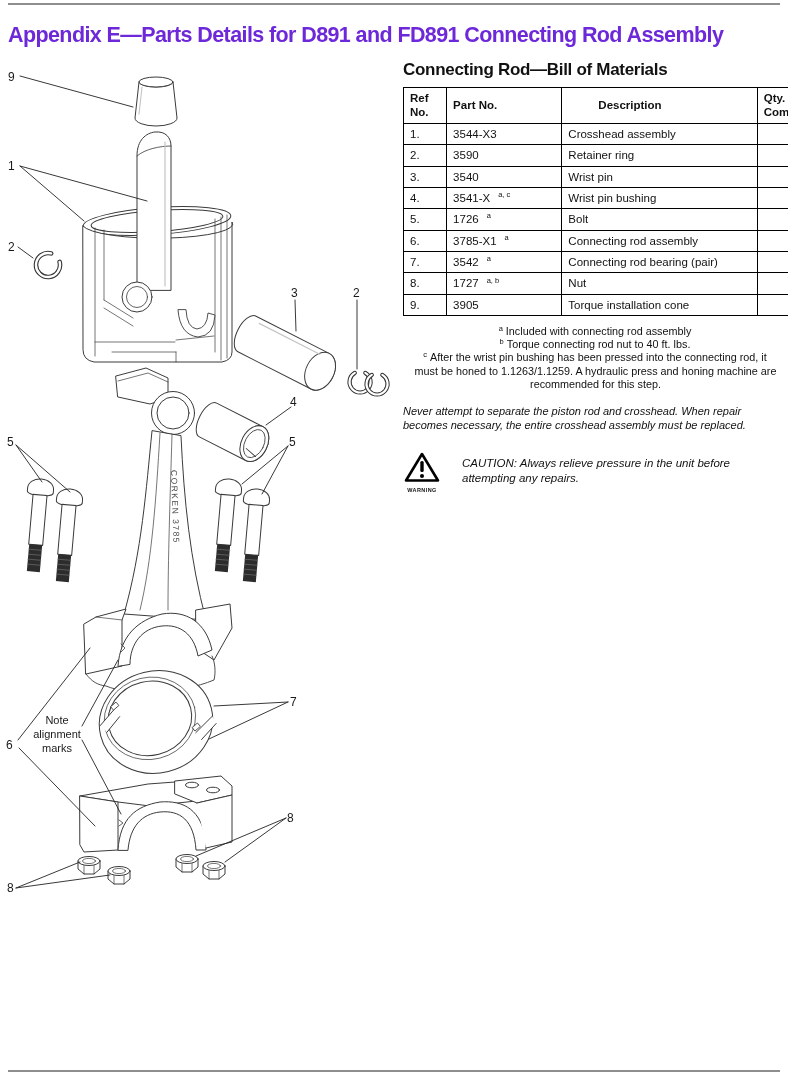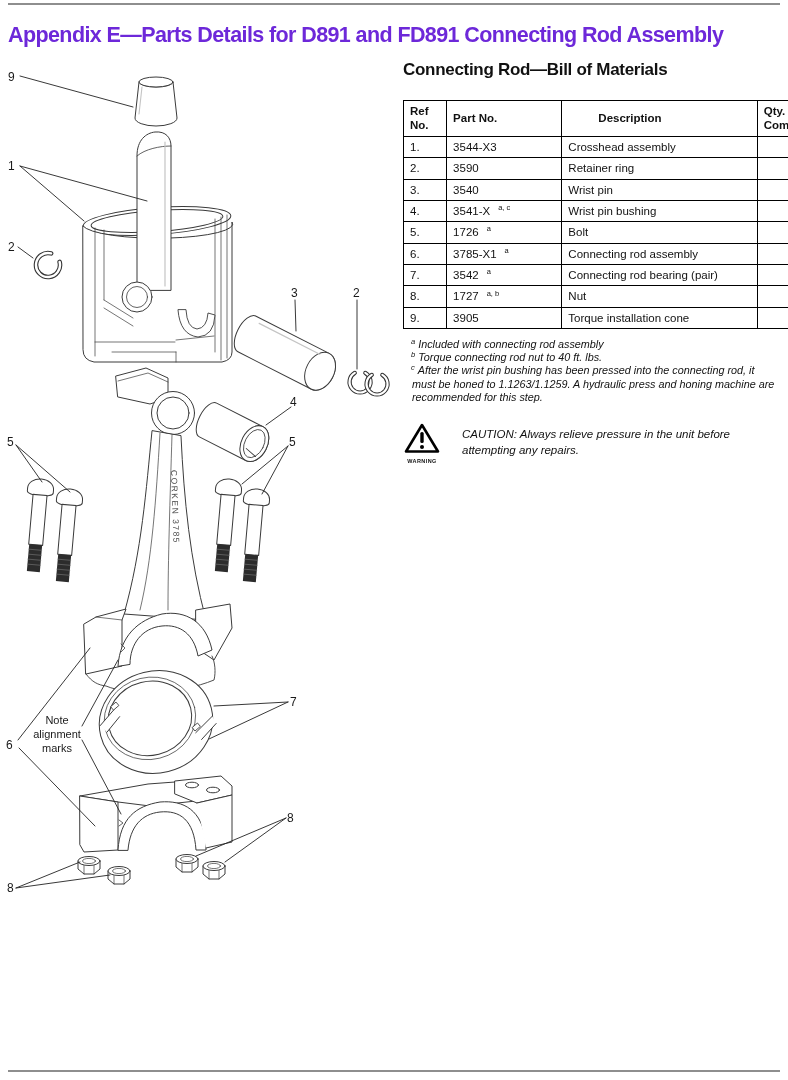--- a/index.html
+++ b/index.html
@@ -3,31 +3,31 @@
 <meta charset="utf-8">
 <style>
   html,body{margin:0;padding:0;background:#fff;}
   body{width:788px;height:1080px;position:relative;font-family:"Liberation Sans",sans-serif;color:#111;overflow:hidden;}
   .rule{position:absolute;left:8px;width:772px;height:2px;background:#8e8e8e;}
   .rule.top{top:3px;}
   .rule.bottom{top:1070px;}
   .page-title{position:absolute;left:8px;top:9px;width:778px;font-size:21.5px;font-weight:bold;letter-spacing:-0.6px;white-space:nowrap;color:#6d28d9;}
   
   .bom{position:absolute;left:403px;top:60px;width:376px;}
-  .bom h2{margin:0 0 20px 0;font-size:17px;font-weight:bold;letter-spacing:-0.3px;}
+  .bom h2{margin:0 0 7px 0;font-size:17px;font-weight:bold;letter-spacing:-0.3px;}
   table.bom-table{border-collapse:collapse;width:440px;font-size:11.5px;border:1.5px solid #000;}
   table.bom-table th,table.bom-table td{border:1px solid #000;padding:3px 6px;vertical-align:middle;text-align:left;line-height:1.25;}
   table.bom-table th{font-weight:bold;}
   table.bom-table .col-ref{width:30px;}
   table.bom-table .col-part{width:102px;}
   table.bom-table .col-desc{width:152px;padding-left:36px;}
   table.bom-table .col-qty{width:72px;text-align:left;}
   table.bom-table td.qty{text-align:center;}
   sup{font-size:7.5px;line-height:0;padding-left:8px;}
-  .footnotes{margin-top:9px;font-style:italic;font-size:10.8px;line-height:1.22;}
+  .footnotes{margin-top:9px;font-size:10.8px;line-height:1.22;text-align:center;}
   .footnote{padding-left:9px;text-indent:-9px;}
   .crosshead-note{margin-top:13px;font-style:italic;font-size:11px;line-height:1.3;width:362px;}
   .caution-row{margin-top:19px;display:flex;align-items:flex-start;gap:21px;width:360px;}
   .warn-wrap{flex:0 0 auto;text-align:center;width:38px;}
   .warn-wrap .warn-label{font-size:5.5px;font-weight:bold;letter-spacing:0.4px;margin-top:0px;}
   .caution-text{font-style:italic;font-size:11.5px;line-height:1.35;width:320px;padding-top:4px;}
   
   svg text{font-family:"Liberation Sans",sans-serif;}
   .callout{font-size:12px;fill:#1a1a1a;}
   .note-text{font-size:11px;fill:#1a1a1a;}
@@ -301,20 +301,21 @@
 
   <div class="footnotes">
 
       <div class="footnote"><sup>a</sup>&nbsp;<span>Included with connecting rod assembly</span></div>
 
       <div class="footnote"><sup>b</sup>&nbsp;<span>Torque connecting rod nut to 40 ft. lbs.</span></div>
 
       <div class="footnote"><sup>c</sup>&nbsp;<span>After the wrist pin bushing has been pressed into the connecting rod, it must be honed to 1.1263/1.1259. A hydraulic press and honing machine are recommended for this step.</span></div>
     </div>
 
+  <p class="crosshead-note">Never attempt to separate the piston rod and crosshead. When repair becomes necessary, the entire crosshead assembly must be replaced.</p>
 
   <div class="caution-row">
     <div class="warn-wrap">
       <svg width="36" height="31" viewBox="0 0 36 31">
         <path d="M18,2 L34,28.5 L2,28.5 Z" fill="#fff" stroke="#000" stroke-width="2.6" stroke-linejoin="round"></path>
         <rect x="16.3" y="9" width="3.4" height="11" rx="1.6" fill="#000"></rect>
         <circle cx="18" cy="24" r="2" fill="#000"></circle>
       </svg>
       <div class="warn-label">WARNING</div>
     </div>

